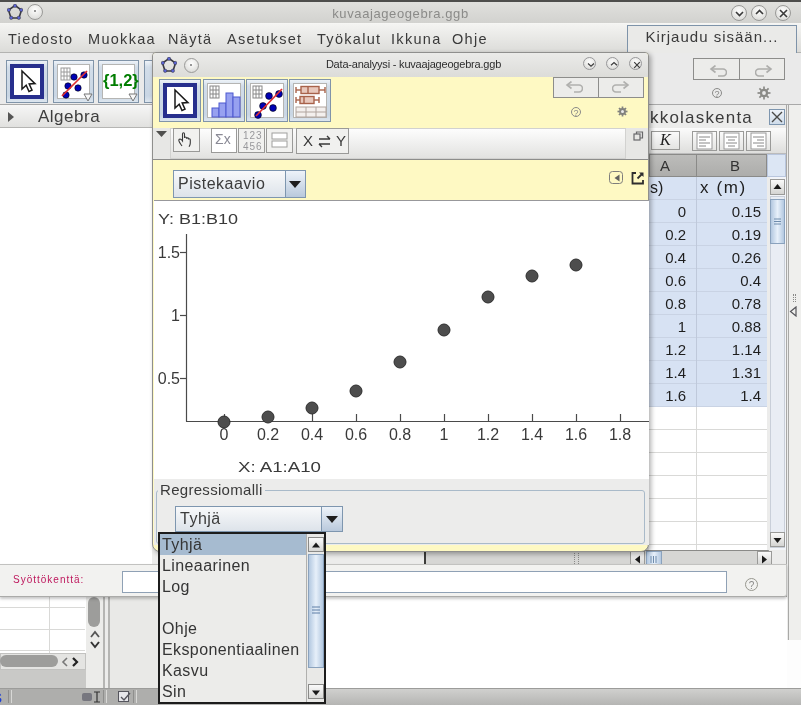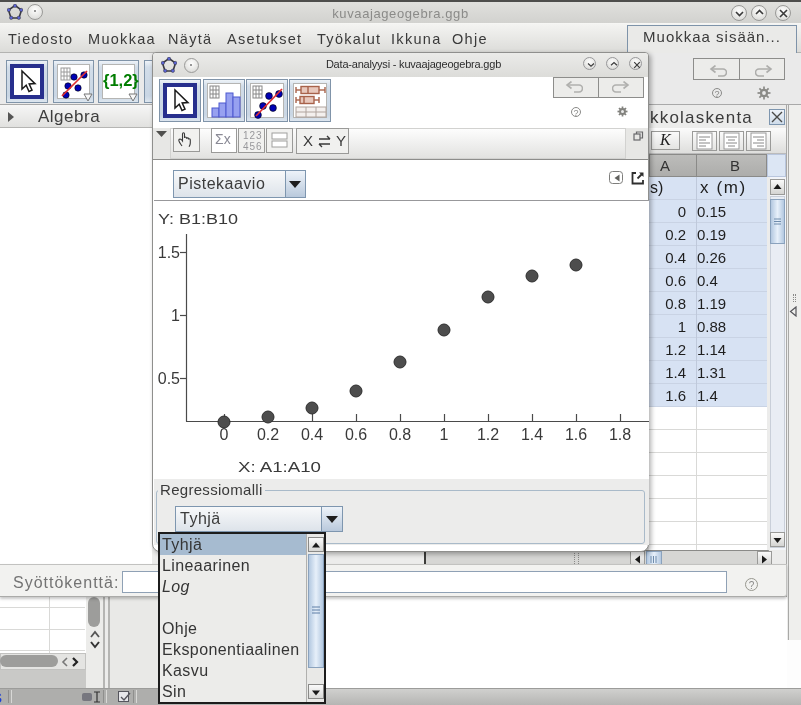--- a/index.html
+++ b/index.html
@@ -32,33 +32,33 @@
 #sstools { left:649px; top:128px; width:137px; height:26px;
   background:linear-gradient(#fbfbfb, #dededc); border-bottom:1px solid #bbb; }
 .ssbtn { position:absolute; background:linear-gradient(#fafafa,#e4e4e2); border:1px solid #9a9a98; }
 #sshead { left:649px; top:154px; width:137px; height:23px; }
 .hcell { position:absolute; top:0; height:23px; background:linear-gradient(#bcbcba,#adadab);
   border:1px solid #8a8a88; border-left:none; color:#333; font-size:15px; text-align:center; line-height:22px; }
 #ssgrid { left:649px; top:177px; width:118px; height:373px; background:#fff; }
 .brow { position:absolute; left:0; width:118px; height:23px; background:#d7e2f3; border-bottom:1px solid #c9d3e4; }
 .wrow { position:absolute; left:0; width:118px; height:23px; background:#fff; border-bottom:1px solid #d9d9d7; }
 .cva { position:absolute; left:0; top:3px; width:37px; text-align:right; font-size:15px; color:#1e1e1e; }
-.cvb { position:absolute; left:48px; top:3px; width:64px; text-align:left; font-size:15px; color:#1e1e1e; }
+.cvb { position:absolute; left:48px; top:3px; width:64px; text-align:right; font-size:15px; color:#1e1e1e; }
 #ssvsb { left:770px; top:177px; width:16px; height:373px; background:#f2f4f8; }
 #sshsb { left:424px; top:550px; width:345px; height:17px; background:#d6d6d4; border:1px solid #a9a9a7; border-left:2px solid #3c3c3a; border-top:1px solid #8a8a88; }
 
 #inputpanel { left:0; top:564px; width:787px; height:33px; background:#f2f2f0;
   border-top:1px solid #c2c2c0; border-bottom:1px solid #ababa9; border-right:1px solid #c2c2c0;
   box-shadow:0 2px 3px rgba(0,0,0,0.22); border-radius:0 0 3px 0; }
 #bottomstrip { left:0; top:688px; width:801px; height:17px;
   background:linear-gradient(#d0d0ce, #b5b5b3); border-top:1px solid #9c9c9a; }
 #bstripL { left:0; top:688px; width:160px; height:17px; background:#aeaeac; border-top:1px solid #9c9c9a; }
 #rightstrip { left:789px; top:105px; width:12px; height:535px; background:#efefed; }
 
-#dialog { left:152px; top:52px; width:497px; height:500px; background:#ffffff;
+#dialog { left:152px; top:52px; width:497px; height:500px; background:#fef9c3;
   border:1px solid #8f8f8d; border-radius:4px 4px 8px 8px;
   box-shadow:2px 2px 5px rgba(0,0,0,0.32); z-index:40; }
 #dlgtitle { left:0; top:0; width:495px; height:24px;
   background:linear-gradient(#ebebe9, #dcdcd9); border-radius:3px 3px 0 0; }
 #dlgtitletxt { left:13px; top:5px; width:495px; text-align:center; font-size:11px; letter-spacing:-0.2px; color:#2e2e2e; }
 .dcircbtn { position:absolute; border-radius:50%; width:13px; height:13px; top:4px;
   background:radial-gradient(circle at 50% 35%, #fdfdfd 0%, #ececea 45%, #cfcfcd 100%);
   border:1px solid #98989a; }
 #dlgrow2 { left:0; top:75px; width:495px; height:32px; background:#e7e7e5; border-bottom:1px solid #8d8d8b; }
 #row2panel { position:absolute; left:17px; top:0; width:456px; height:31px;
@@ -107,21 +107,21 @@
     <path d="M1,1 L8,8 M8,1 L1,8" stroke="#3a3a3a" stroke-width="1.6" fill="none"></path>
   </svg>
 <div class="abs" id="menubar"></div>
 <div class="abs menuitem" style="left:8px;">Tiedosto</div>
 <div class="abs menuitem" style="left:88px;">Muokkaa</div>
 <div class="abs menuitem" style="left:168px;">Näytä</div>
 <div class="abs menuitem" style="left:227px;">Asetukset</div>
 <div class="abs menuitem" style="left:317px;">Työkalut</div>
 <div class="abs menuitem" style="left:391px;">Ikkuna</div>
 <div class="abs menuitem" style="left:452px;">Ohje</div>
-<div class="abs" id="loginbtn">Muokkaa sisään...</div>
+<div class="abs" id="loginbtn">Kirjaudu sisään...</div>
 <div class="abs" id="toolbar"></div>
 
 <div class="abs tbtn" style="left:6px;top:60px;">
     <div class="selbox">
  <svg width="26" height="27">
         <path d="M8,3 L8,21 L12.2,17.2 L15,23.5 L18,22.2 L15.2,16 L21,15.6 Z" fill="#fff" stroke="#1a1a1a" stroke-width="1.5"></path>
       </svg>
 </div>
   </div>
 <div class="abs tbtn" style="left:53px;top:60px;width:41px;">
@@ -259,21 +259,21 @@
  <div class="brow" style="top:69px;">
       <span class="cva">0.4</span>
       <span class="cvb">0.26</span>
     </div>
  <div class="brow" style="top:92px;">
       <span class="cva">0.6</span>
       <span class="cvb">0.4</span>
     </div>
  <div class="brow" style="top:115px;">
       <span class="cva">0.8</span>
-      <span class="cvb">1.19</span>
+      <span class="cvb">0.78</span>
     </div>
  <div class="brow" style="top:138px;">
       <span class="cva">1</span>
       <span class="cvb">0.88</span>
     </div>
  <div class="brow" style="top:161px;">
       <span class="cva">1.2</span>
       <span class="cvb">1.14</span>
     </div>
  <div class="brow" style="top:184px;">
@@ -385,21 +385,21 @@
     <path d="M1,1 L7,1 M4,1 L4,11 M1,11 L7,11" stroke="#333" stroke-width="1.2" fill="none"></path>
   </svg>
 <div class="abs" style="left:103px;top:690px;width:4px;height:13px;border-left:1px solid #8f8f8d;border-right:1px solid #d8d8d6;"></div>
 <div class="abs" style="left:118px;top:691px;width:11px;height:11px;border:1.4px solid #55555d;background:#e6e6ea;"></div>
 <svg class="abs" style="left:120px;top:692px;" width="11" height="11">
     <path d="M1,5 L4,8 L10,1" stroke="#55555d" stroke-width="1.4" fill="none"></path>
   </svg>
 <div class="abs" style="left:133px;top:690px;width:4px;height:13px;border-left:1px solid #8f8f8d;border-right:1px solid #d8d8d6;"></div>
 
 <div class="abs" id="inputpanel">
- <span style="position:absolute;left:13px;top:9px;font-size:16px;letter-spacing:1px;color:#737373;">Syöttökenttä:</span>
+ <span style="position:absolute;left:13px;top:9px;font-size:10px;letter-spacing:1px;color:#be185d;">Syöttökenttä:</span>
  <div style="position:absolute;left:122px;top:6px;width:605px;height:22px;background:#fff;border:1px solid #8fa1b5;"></div>
  <div style="position:absolute;left:745px;top:13px;width:13px;height:13px;border:1px solid #98988f;border-radius:50%;color:#8a8a88;font-size:10px;text-align:center;line-height:13px;">?</div>
 </div>
 
 <div class="abs" id="dialog">
  <div class="abs" id="dlgtitle"></div>
  <div class="abs" id="dlgtitletxt">Data-analyysi - kuvaajageogebra.ggb</div>
  <svg class="abs" style="left:8px;top:4px;" width="16" height="16" viewBox="0 0 16 16">
   <path d="M8,1.5 L14.5,6 L12,14 L4,14 L1.5,6 Z" fill="none" stroke="#3a3a44" stroke-width="1.6"></path>
   <circle cx="8" cy="1.8" r="1.7" fill="#5b63d6" stroke="#333" stroke-width="0.5"></circle>
@@ -633,21 +633,21 @@
   <div class="txt">Tyhjä</div>
   <div class="arr" style="width:21px;">
         <div class="tri-dn" style="left:4px;top:9px;"></div>
       </div>
  </div>
 </div>
 
 <div class="abs" id="list">
  <div class="litem" style="top:0px;background:#a6bbd0;">Tyhjä</div>
  <div class="litem" style="top:21px;">Lineaarinen</div>
- <div class="litem" style="top:42px;font-style:italic;">Log</div>
+ <div class="litem" style="top:42px;">Log</div>
  <div class="litem" style="top:84px;">Ohje</div>
  <div class="litem" style="top:126px;">Kasvu</div>
  <div class="litem" style="top:105px;">Eksponentiaalinen</div>
  <div class="litem" style="top:147px;">Sin</div>
  <div id="lscroll">
   <div class="sbtn" style="top:3px;">
    <svg width="14" height="13">
           <path d="M3,8.5 L7,3.5 L11,8.5 Z" fill="#1a1a1a"></path>
         </svg>
   </div>

